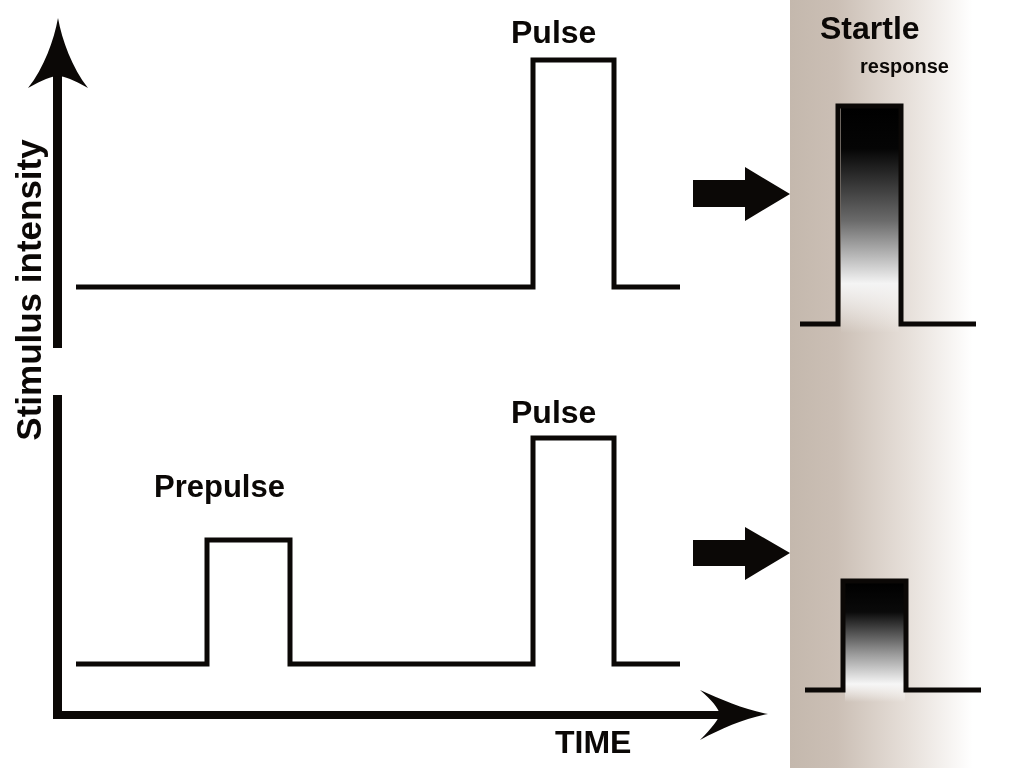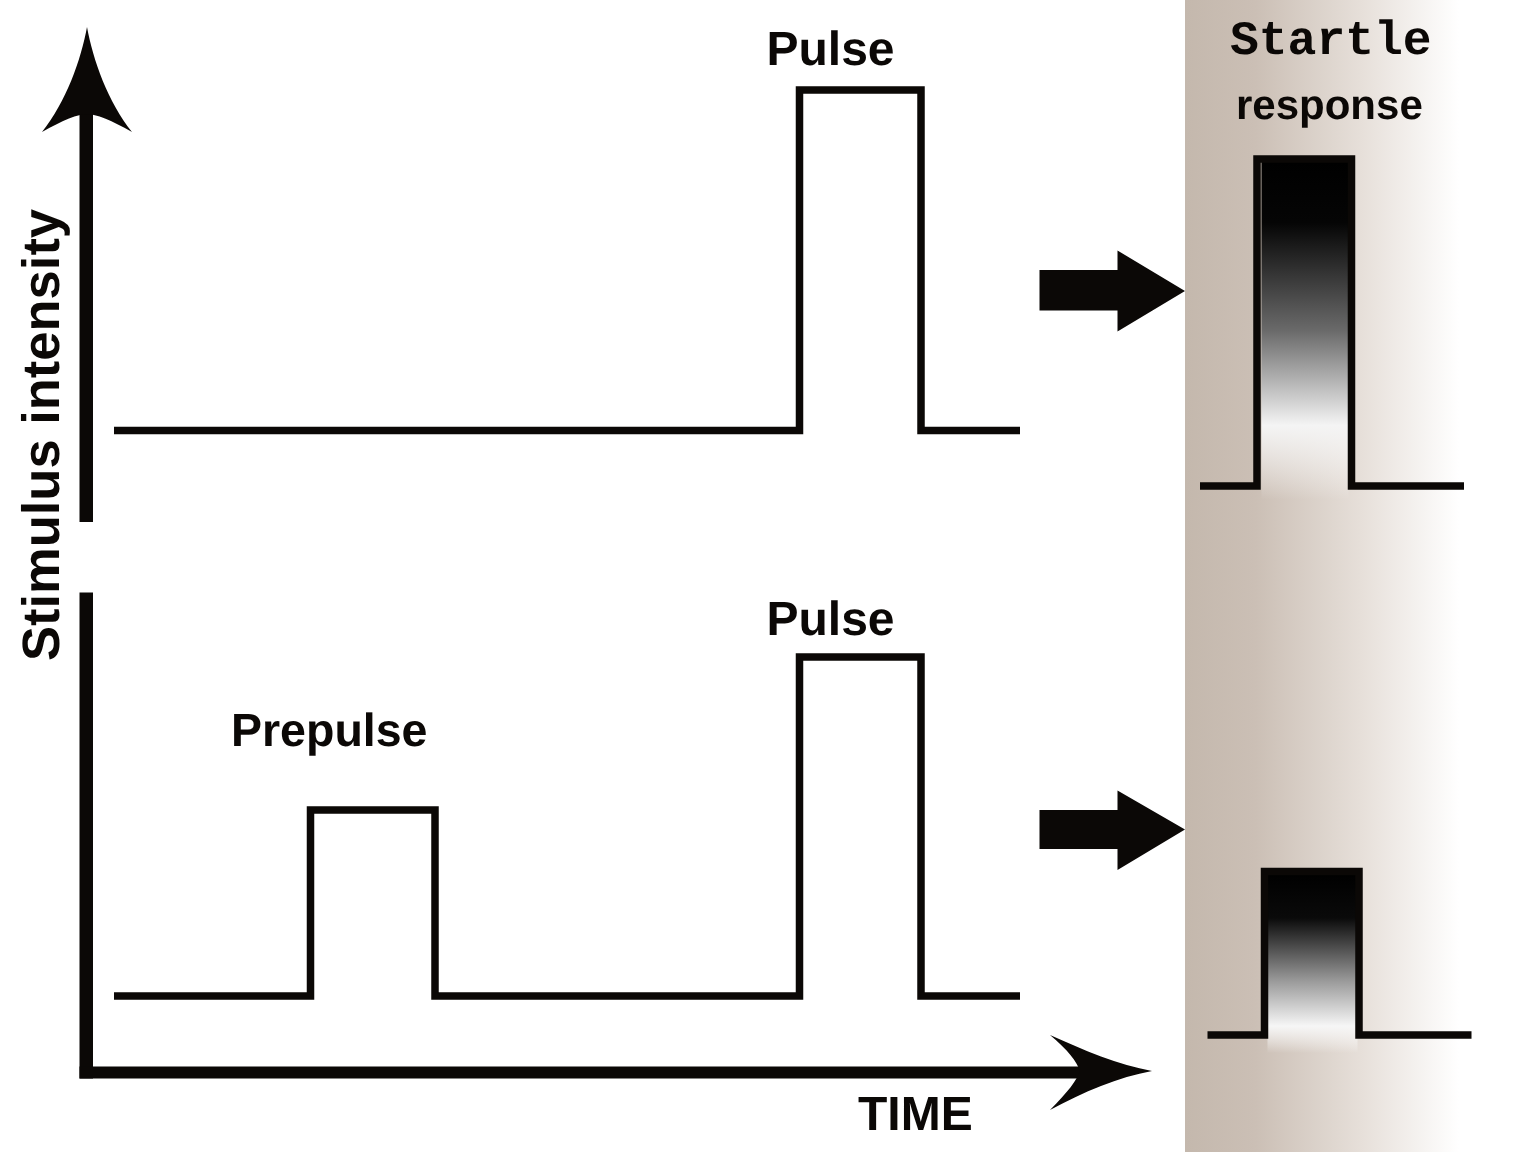--- a/index.html
+++ b/index.html
@@ -56,22 +56,22 @@
   </g>
 
   <g>
     <rect x="845" y="582" width="60" height="120" fill="url(#respGrad2)"></rect>
     <path d="M805 690 L843 690 L843 581 L906 581 L906 690 L981 690" fill="none" stroke="#0b0806" stroke-width="5"></path>
   </g>
 </svg>
 
 <div class="lbl" style="left:28px; top:290px; font-size:35px; transform: translate(-50%, -50%) rotate(-90deg); transform-origin:center;">Stimulus intensity</div>
 
-<div class="lbl" style="left:572px; top:726px; font-size:32px;">TIME</div>
+<div class="lbl" style="left:555px; top:726px; font-size:32px;">TIME</div>
 
 <div class="lbl" style="left:511px; top:16px; font-size:32px;">Pulse</div>
 
 <div class="lbl" style="left:511px; top:396px; font-size:32px;">Pulse</div>
 
 <div class="lbl" style="left:154px; top:471px; font-size:31px;">Prepulse</div>
 
-<div class="lbl" style="left:820px; top:12px; font-size:32px;font-family:Liberation Mono, monospace;">Startle</div>
-<div class="lbl" style="left:824px; top:56px; font-size:28px;">response</div>
+<div class="lbl" style="left:820px; top:12px; font-size:32px;">Startle</div>
+<div class="lbl" style="left:860px; top:56px; font-size:20px;">response</div>
 
 </body></html>

